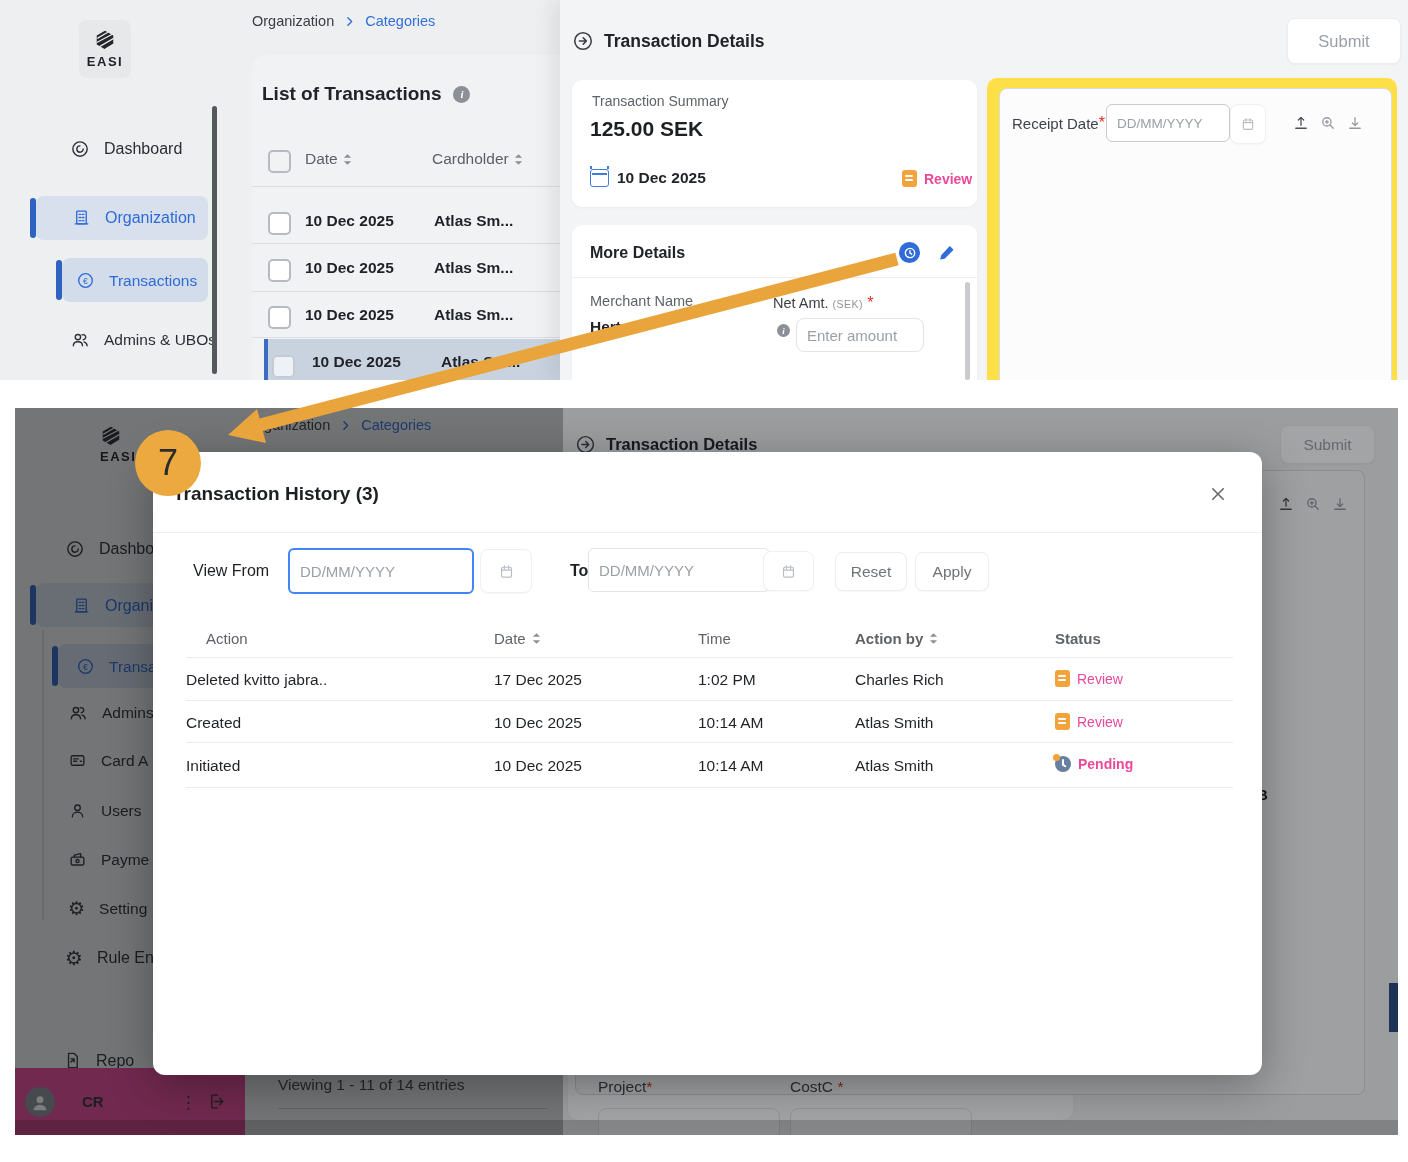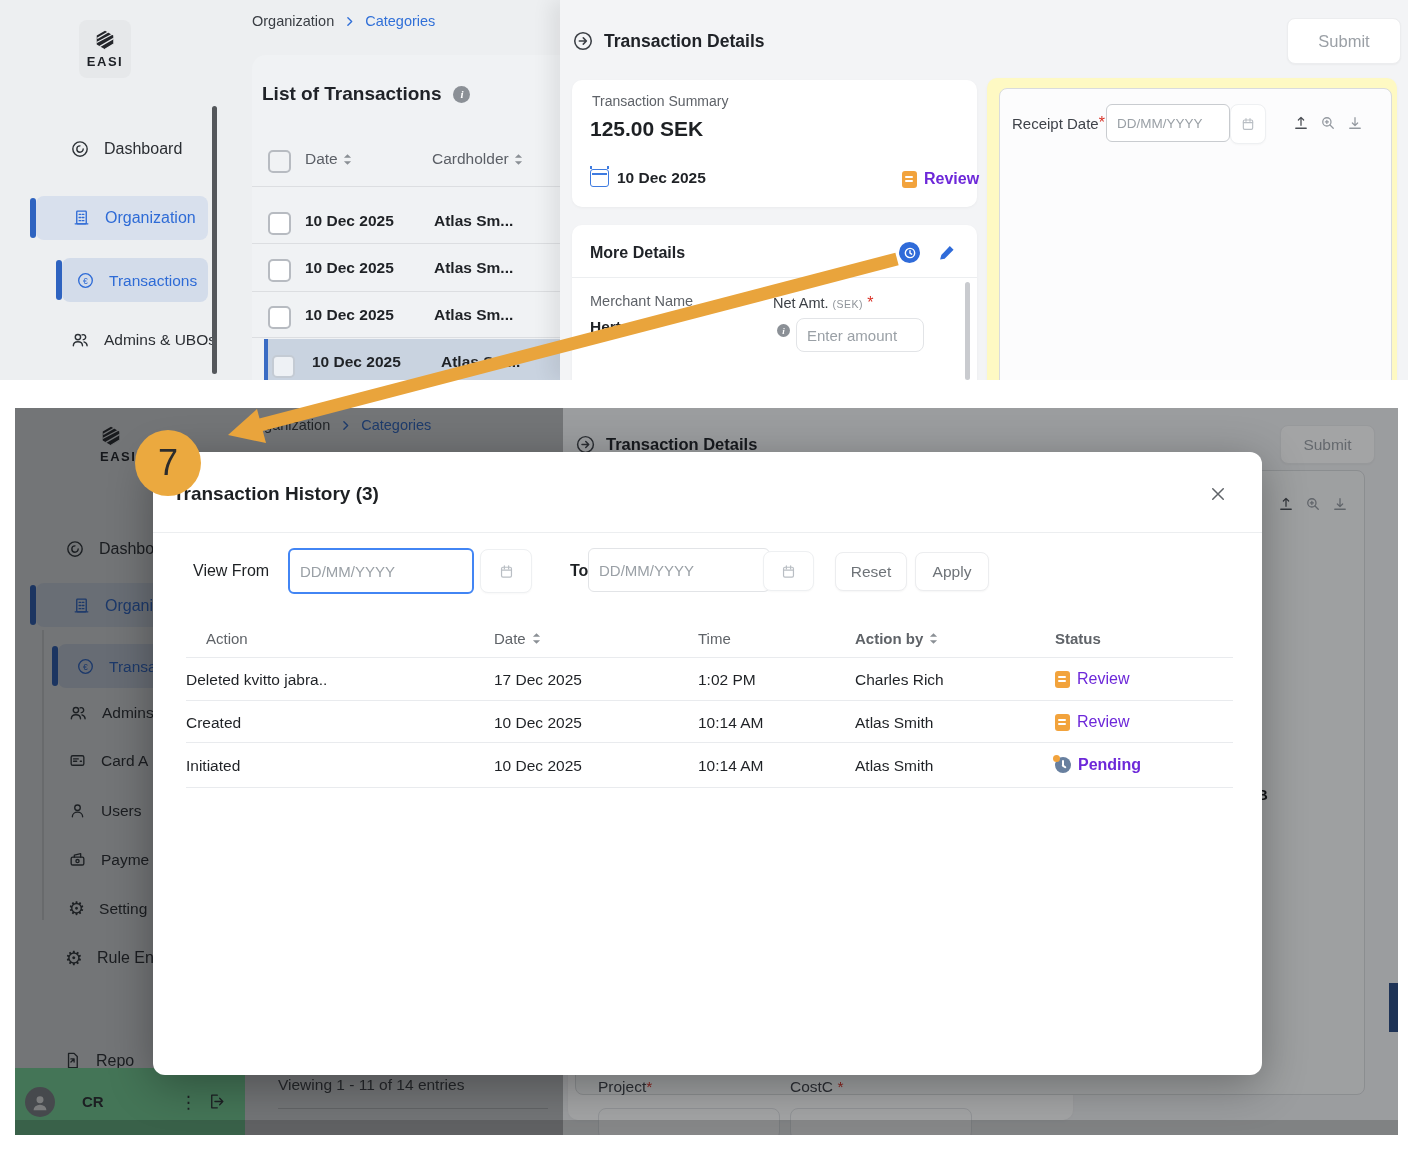--- a/index.html
+++ b/index.html
@@ -37,21 +37,21 @@
   .drawer-title{font-size:17.5px;font-weight:600;color:#202328;}
   .btn{display:flex;align-items:center;justify-content:center;background:#fff;border:1px solid #ecedef;
     border-radius:8px;color:#9ba0a6;box-shadow:0 1px 2px rgba(0,0,0,.04);}
   .card{background:#fff;border-radius:10px;box-shadow:0 1px 3px rgba(0,0,0,.04);}
   .muted{color:#5e6268;font-size:14px;}
   .amount{font-size:21px;font-weight:700;color:#1d2023;}
   .mini-cal{width:17px;height:16px;border:1.8px solid #3e7be0;border-radius:3px;position:relative;}
   .mini-cal:before{content:"";position:absolute;left:1px;right:1px;top:2.5px;height:2px;background:#3e7be0;}
   .mini-cal:after{content:"";position:absolute;left:-1px;top:-4px;width:15px;height:3px;
     border-left:2px solid #3e7be0;border-right:2px solid #3e7be0;}
-  .status-chip{display:flex;align-items:center;gap:7px;font-size:16px;font-weight:600;color:#6d28d9;}
+  .status-chip{display:flex;align-items:center;gap:7px;font-size:14px;font-weight:600;color:#ec4899;}
   .review-ic{width:15px;height:17px;border-radius:3px;background:#f2a33c;position:relative;flex:0 0 auto;}
   .review-ic:before{content:"";position:absolute;left:3px;top:5px;width:8px;height:2px;background:#fff;border-radius:1px;box-shadow:0 4px 0 #fff;}
   .pending-ic{width:16px;height:16px;border-radius:50%;background:#68809f;position:relative;flex:0 0 auto;}
   .pending-ic:before{content:"";position:absolute;left:7px;top:3px;width:2px;height:6px;background:#fff;border-radius:1px;}
   .pending-ic:after{content:"";position:absolute;left:7px;top:7px;width:5px;height:2px;background:#fff;border-radius:1px;transform:rotate(35deg);transform-origin:left;}
   .pending-dot{position:absolute;left:-2px;top:-2px;width:7px;height:7px;border-radius:50%;background:#f2a33c;}
   .sec-title{font-size:16px;font-weight:600;color:#202328;}
   .clock-btn{width:21px;height:21px;border-radius:50%;background:#2f6bd9;display:flex;align-items:center;justify-content:center;color:#fff;}
   .field-label{font-size:14.5px;color:#5e6268;}
   .req{color:#d93025;}
@@ -59,21 +59,21 @@
     font-family:"Liberation Sans",sans-serif;padding:0 10px;outline:none;}
   .input::placeholder{color:#9aa0a6;}
   .panel-border{border:1px solid #d9dbdd;border-radius:8px;background:#fcfcfd;}
   
   #shot2{left:15px;top:408px;width:1383px;height:727px;background:#eef0f2;overflow:hidden;}
   #shot2 .drawer2{left:548px;top:0;width:835px;height:727px;background:#f3f4f6;}
   .ov{pointer-events:none;}
   #ovl-left{left:0;top:0;width:548px;height:727px;background:rgba(14,16,18,.55);z-index:10;}
   #ovl-right{left:548px;top:0;width:835px;height:727px;background:rgba(14,16,18,.38);z-index:10;}
   .navy-bar{left:1374px;top:575px;width:9px;height:49px;background:#1e3356;z-index:20;}
-  .userbar{left:0;top:660px;width:230px;height:67px;background:#86efac;display:flex;align-items:center;z-index:2;}
+  .userbar{left:0;top:660px;width:230px;height:67px;background:#ec4899;display:flex;align-items:center;z-index:2;}
   .avatar{width:30px;height:30px;border-radius:50%;background:#8a8e94;display:flex;align-items:center;justify-content:center;color:#fff;overflow:hidden;}
   
   #modal{left:138px;top:44px;width:1109px;height:623px;background:#fff;border-radius:12px;z-index:30;
     box-shadow:0 10px 45px rgba(0,0,0,.32);}
   .m-title{font-size:19px;font-weight:600;color:#1d2023;}
   .m-div{position:absolute;left:0;right:0;height:1px;background:#eceef0;}
   .f-label{font-size:16px;color:#1d2023;}
   .cal-btn{display:flex;align-items:center;justify-content:center;background:#fff;border:1px solid #eef0f2;
     border-radius:8px;color:#b9bec4;box-shadow:0 1px 2px rgba(0,0,0,.03);}
   .mth{font-size:15px;color:#5f6368;display:flex;align-items:center;gap:6px;}
@@ -241,21 +241,21 @@
         <div class="abs" style="left:201px;top:69px;display:flex;align-items:baseline;gap:4px;">
           <span style="font-size:14.5px;color:#3c4046;">Net Amt.</span>
           <span style="font-size:10.5px;color:#8f949a;letter-spacing:.5px;">(SEK)</span>
           <span class="req">*</span>
         </div>
         <span class="abs info-dot" style="left:205px;top:99px;width:13px;height:13px;font-size:9px;">i</span>
         <input class="abs input" style="left: 224px; top: 93px; width: 106px; height: 32px;" placeholder="Enter amount">
         <div class="abs" style="left:393px;top:57px;width:5px;height:98px;background:#c9cbcf;border-radius:3px;"></div>
       </div>
 
-      <div class="abs card" style="left:427px;top:78px;width:410px;height:302px;border-radius:10px 10px 0 0;background:#fef9c3;">
+      <div class="abs card" style="left:427px;top:78px;width:410px;height:302px;border-radius:10px 10px 0 0;background:#fde047;">
         <div class="abs panel-border" style="left:12px;top:10px;width:391px;height:292px;border-radius:8px 8px 0 0;"></div>
         <div class="abs" style="left:25px;top:36px;display:flex;align-items:center;">
           <span style="font-size:15px;color:#3f434a;font-weight:500;">Receipt Date</span>
             <span class="req">*</span>
             <span style="font-size:15px;color:#3f434a;">:</span>
         </div>
         <input class="abs input" style="left: 119px; top: 26px; width: 102px; height: 36px; border-color: rgb(201, 204, 208); border-radius: 6px; font-size: 13.5px;" placeholder="DD/MM/YYYY">
         <div class="abs cal-btn" style="left:243px;top:26px;width:34px;height:38px;">
           <svg class="ic" width="16" height="16" viewBox="0 0 24 24">
             <rect x="5" y="6" width="14" height="14" rx="2"></rect>

